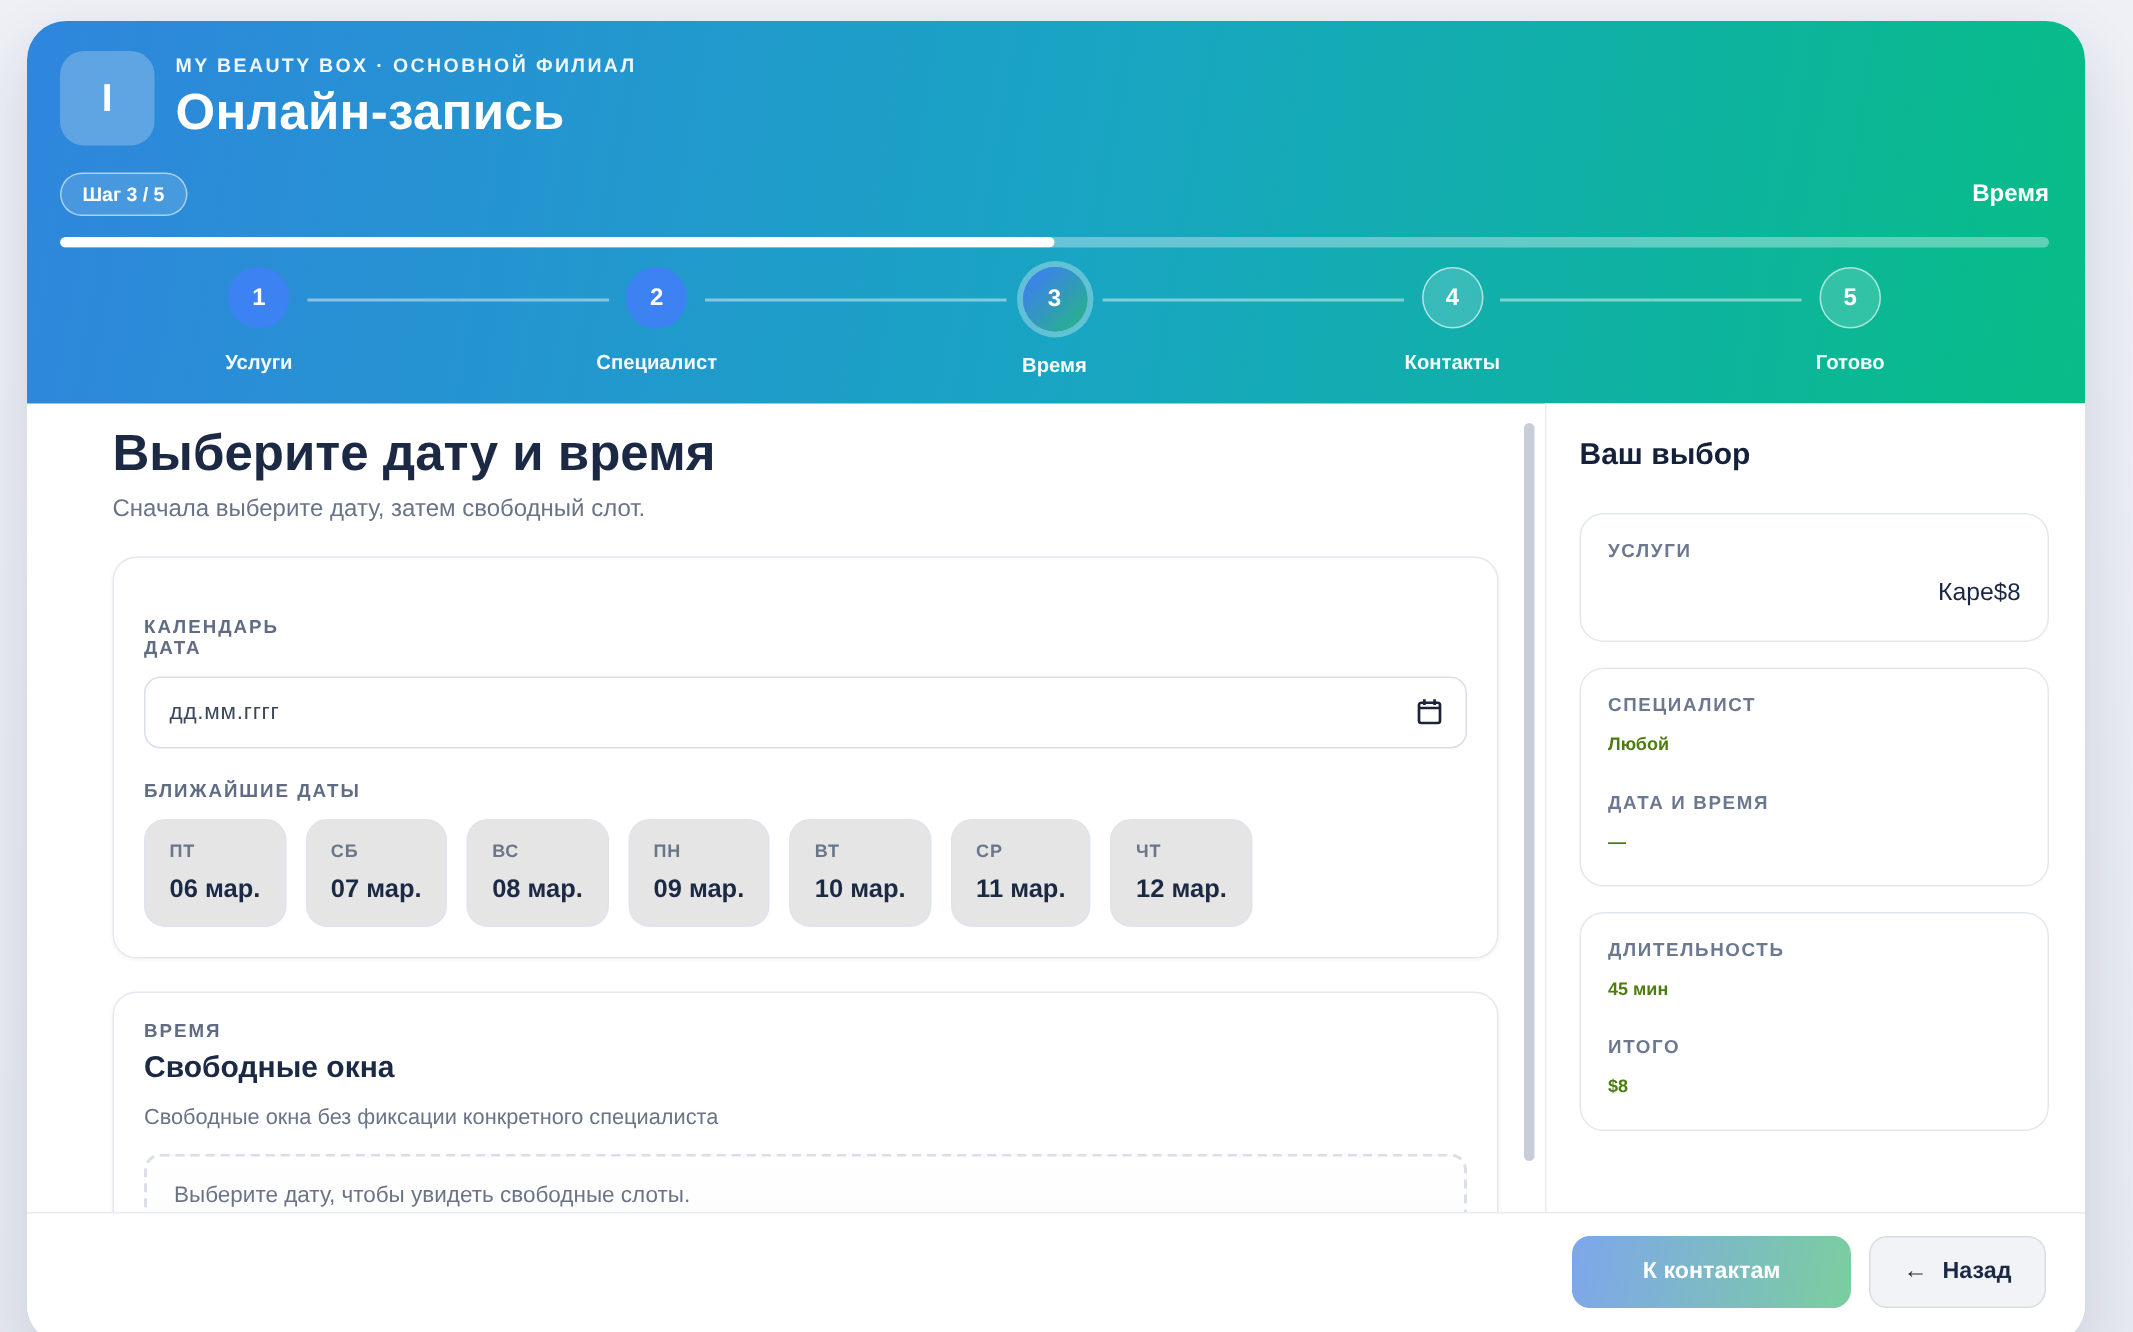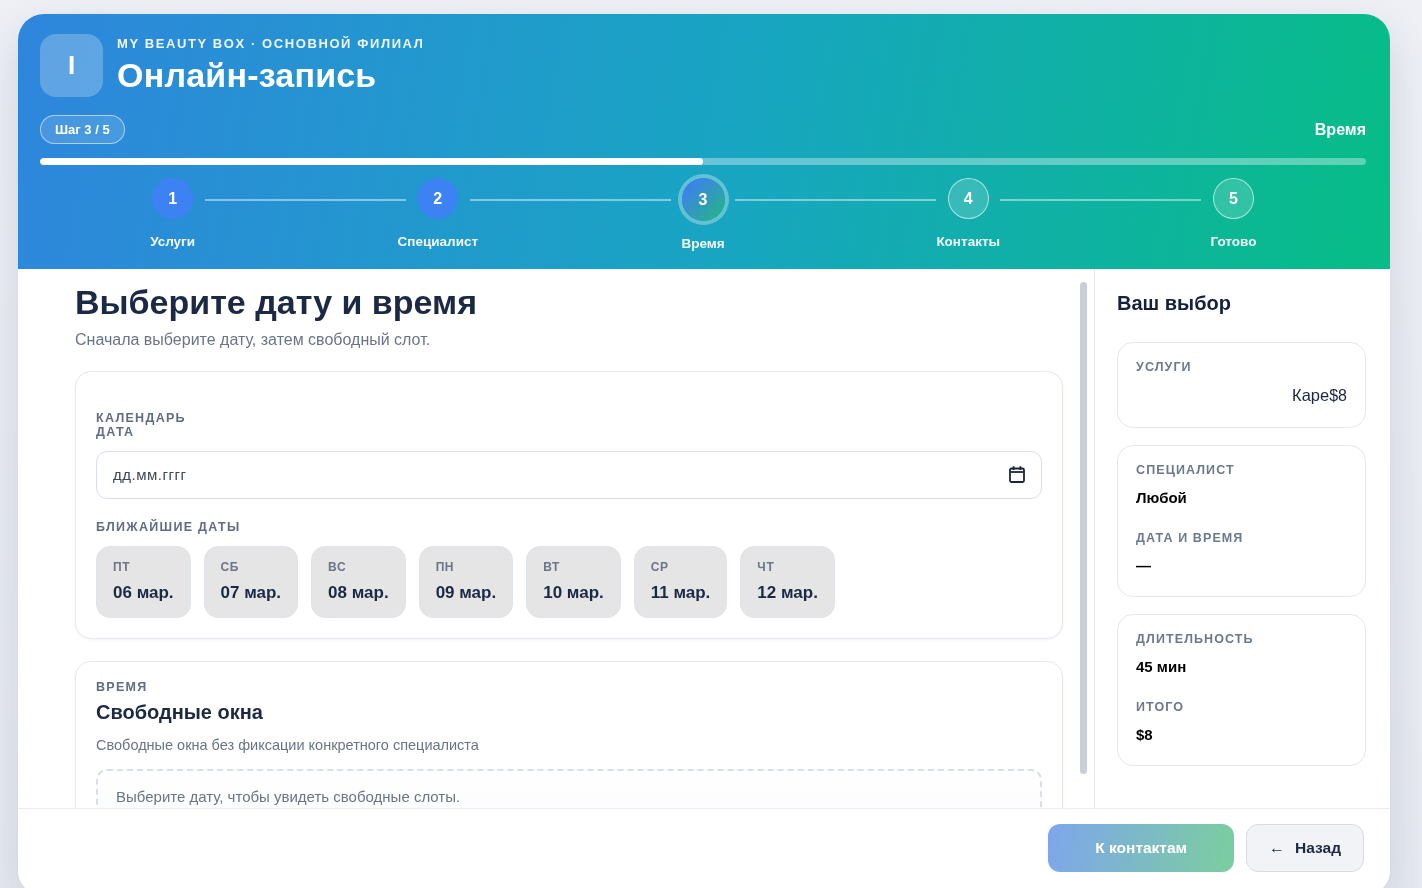--- a/index.html
+++ b/index.html
@@ -101,27 +101,27 @@
   .empty-box {
     margin-top:16px; border:2px dashed #d9dee8; border-radius:11px;
     padding:17px 18px 30px; font-size:15px; color:#6b7486;
     background:linear-gradient(180deg,#fff,#fafbfd);
   }
   .main-scrollbar {
     position:absolute; right:7px; top:13px; width:7px; height:492px;
     border-radius:99px; background:#c9cdd7; cursor:grab;
   }
   
-  .sidebar { flex:none; width:296px; border-left:1px solid #e9ebf1; padding:23px 24px 0 22px; background:#fff; }
+  .sidebar { flex:none; width:360px; border-left:1px solid #e9ebf1; padding:23px 24px 0 22px; background:#fff; }
   .sb-title { font-size:20px; font-weight:800; color:#15213b; }
   .sb-cards { margin-top:27px; display:flex; flex-direction:column; gap:17px; }
   .sb-card { border:1px solid #e3e7ef; border-radius:16px; padding:17px 18px 22px; background:#fff; }
   .sb-section + .sb-section { margin-top:25px; }
   .sb-label { font-size:12.5px; font-weight:700; letter-spacing:1.1px; color:#6b7890; }
-  .sb-value { margin-top:12px; font-size:15px; color:#000000; }
+  .sb-value { margin-top:12px; font-size:12px; color:#4d7c0f; }
   .sb-value--bold { font-weight:700; }
   .sb-row { margin-top:12px; display:flex; justify-content:flex-end; align-items:baseline; }
   .sb-row-name { font-size:16.5px; color:#1b2740; }
   .sb-row-price { font-size:16px; color:#1b2740; }
   
   .footer {
     flex:none; background:#fff; border-top:1px solid #e9ebf1;
     display:flex; justify-content:flex-end; align-items:flex-start;
     gap:12px; padding:15px 26px 24px;
   }

